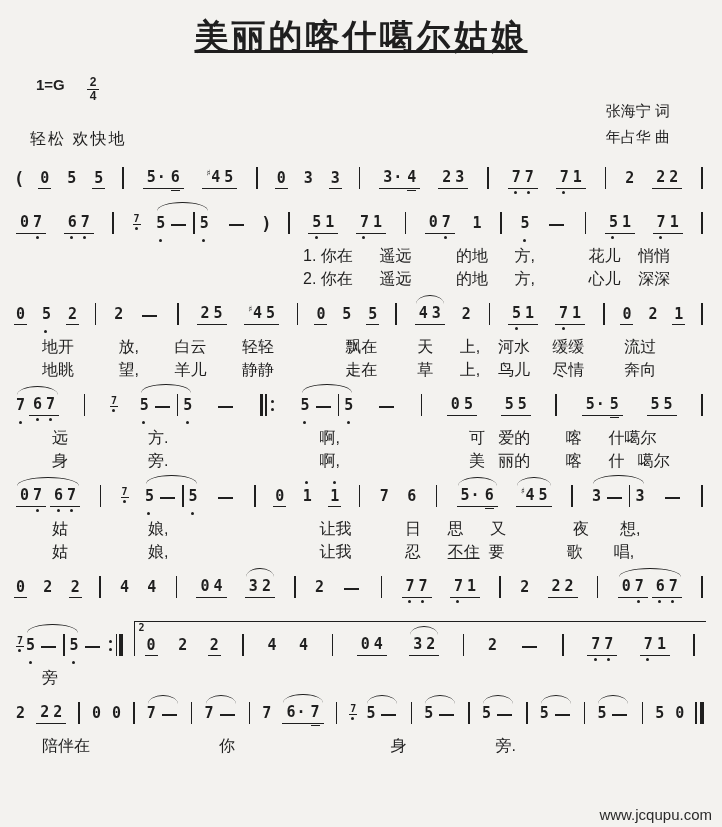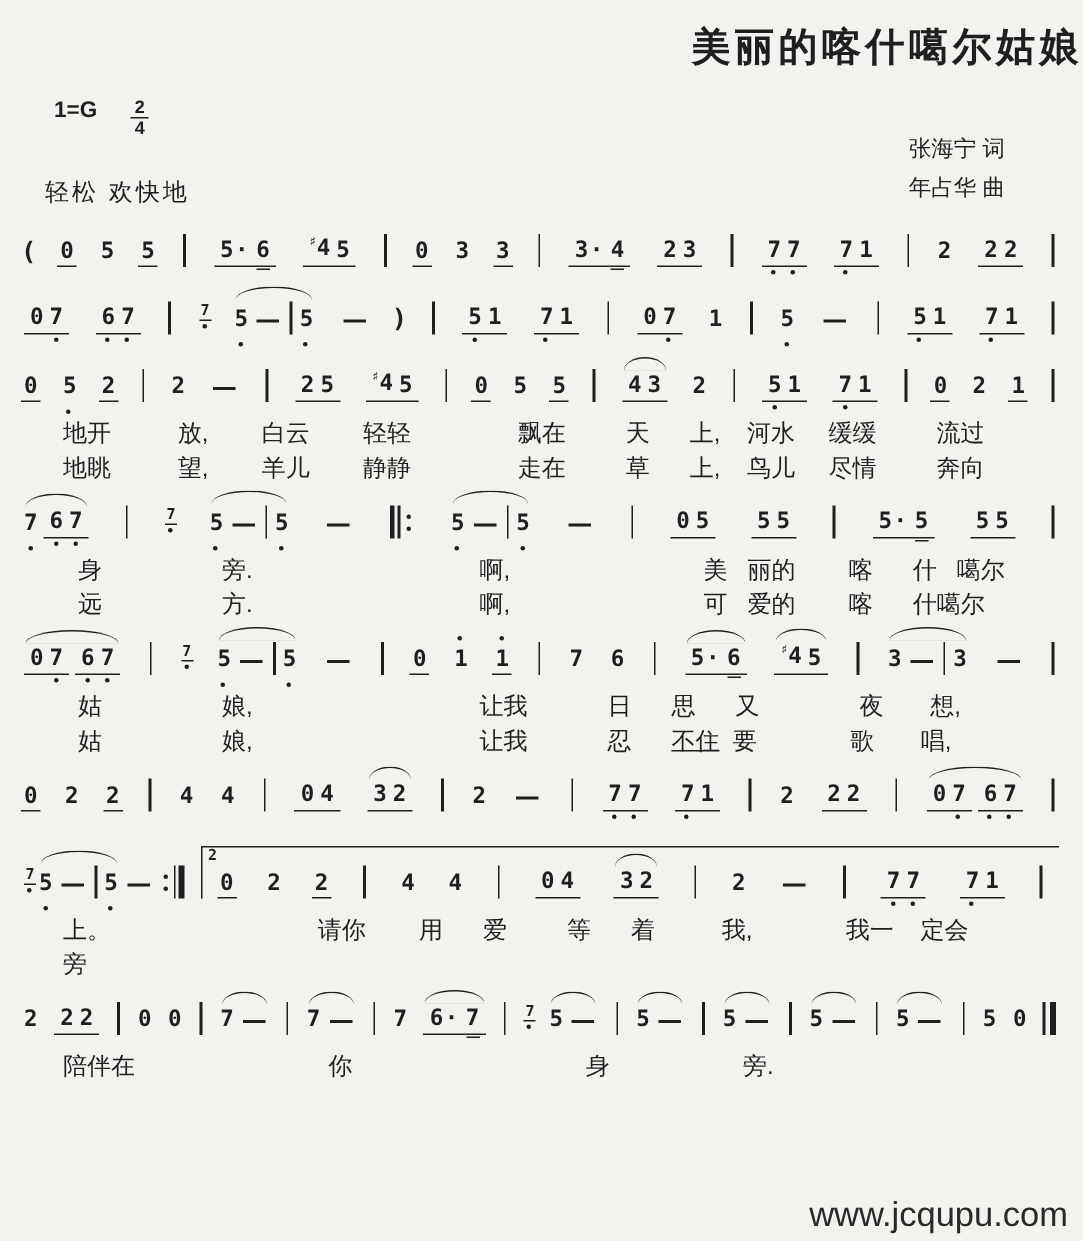--- a/index.html
+++ b/index.html
@@ -1,20 +1,20 @@
 <!DOCTYPE html>
 <html><head>
 <meta charset="utf-8">
 <style>
   html,body{margin:0;padding:0}
   body{width:722px;height:827px;overflow:hidden;position:relative;
        background:#f3f2ef;color:#1f1f1f;
        font-family:"Liberation Sans",sans-serif;}
-  .title{ text-align:right;font-size:26px;font-weight:bold;letter-spacing:3px;
-          margin:14px 0 0 0;}
+  .title{ text-align:center;font-size:34px;font-weight:bold;letter-spacing:3px;
+          margin:14px 0 0 0;text-decoration:underline;}
   .keyrow{margin:16px 0 0 36px;font-size:15px;font-weight:bold;display:flex;align-items:flex-start;height:30px}
   .ts{display:inline-block;text-align:center;font-size:12px;font-weight:bold;margin-left:22px;line-height:1.05}
   .ts .tnum{display:block;border-bottom:1px solid #1f1f1f;padding:0 3px}
   .ts .bnum{display:block}
   .metarow{display:flex;justify-content:space-between;align-items:flex-end;margin:0 52px 4px 30px;height:44px}
   .tempo{font-size:16px;letter-spacing:2px}
   .credits{font-size:15px;line-height:1.75;text-align:right}
   .score{padding:0 8px}
   
   .m-line{display:flex;justify-content:space-between;align-items:flex-end;
@@ -54,21 +54,21 @@
   
   .ly{white-space:pre;font-size:16px;line-height:21px;margin-top:2px}
   .ly .lu{text-decoration:underline}
   .ly-a{margin-left:295px}
   .ly-b{margin-left:34px}
   .ly-c{margin-left:44px}
   .ly-d{margin-left:44px}
   .ly-e{margin-left:34px}
   .ly-f{margin-left:34px}
   .ly-g{margin-left:34px}
-  .watermark{position:absolute;right:10px;bottom:4px;font-size:23px;color:#2a2a2a;
+  .watermark{position:absolute;right:10px;bottom:4px;font-size:15px;color:#2a2a2a;
              font-family:"Liberation Sans",sans-serif}
 </style>
 </head>
 <body>
 
 <div class="title">美丽的喀什噶尔姑娘</div>
 
 <div class="keyrow">
   <span>1=G</span>
   <span class="ts">
@@ -172,20 +172,24 @@
       <span class="grp">
         <span class="note">5<i class="odb"></i></span>
         <span class="note">1</span>
       </span>
       <span class="grp">
         <span class="note">7<i class="odb"></i></span>
         <span class="note">1</span>
       </span>
       <span class="bar"></span>
     </div>
+    <div class="ly-block ly-a">
+      <div class="ly"><span>1. 你在      遥远          的地      方,            花儿    悄悄</span></div>
+      <div class="ly"><span>2. 你在      遥远          的地      方,            心儿    深深</span></div>
+    </div>
     <div class="m-line">
       <span class="note u">0</span>
       <span class="note">5<i class="odb"></i></span>
       <span class="note u">2</span>
       <span class="bar"></span>
       <span class="note">2</span>
       <span class="dash"></span>
       <span class="bar"></span>
       <span class="grp">
         <span class="note">2</span>
@@ -276,22 +280,22 @@
         <span class="note">5<span class="aug">·</span></span>
         <span class="note u2">5</span>
       </span>
       <span class="grp">
         <span class="note">5</span>
         <span class="note">5</span>
       </span>
       <span class="bar"></span>
     </div>
     <div class="ly-block ly-c">
+      <div class="ly"><span>远                  方.                                  啊,                             可   爱的        喀      什噶尔</span></div>
       <div class="ly"><span>身                  旁.                                  啊,                             美   丽的        喀      什   噶尔</span></div>
-      <div class="ly"><span>远                  方.                                  啊,                             可   爱的        喀      什噶尔</span></div>
     </div>
     <div class="m-line">
       <span class="slur">
         <i class="arc"></i>
         <span class="grp">
           <span class="note">0</span>
           <span class="note">7<i class="odb"></i></span>
         </span>
         <span class="grp">
           <span class="note">6<i class="odb"></i></span>
@@ -443,21 +447,20 @@
           <span class="note">7<i class="odb"></i></span>
         </span>
         <span class="grp">
           <span class="note">7<i class="odb"></i></span>
           <span class="note">1</span>
         </span>
         <span class="bar"></span>
       </span>
     </div>
     <div class="ly-block ly-f">
-      <div class="ly"><span>上。                               请你        用      爱         等      着          我,              我一    定会</span></div>
       <div class="ly"><span>旁</span></div>
     </div>
     <div class="m-line">
       <span class="note">2</span>
       <span class="grp">
         <span class="note">2</span>
         <span class="note">2</span>
       </span>
       <span class="bar"></span>
       <span class="note">0</span>

